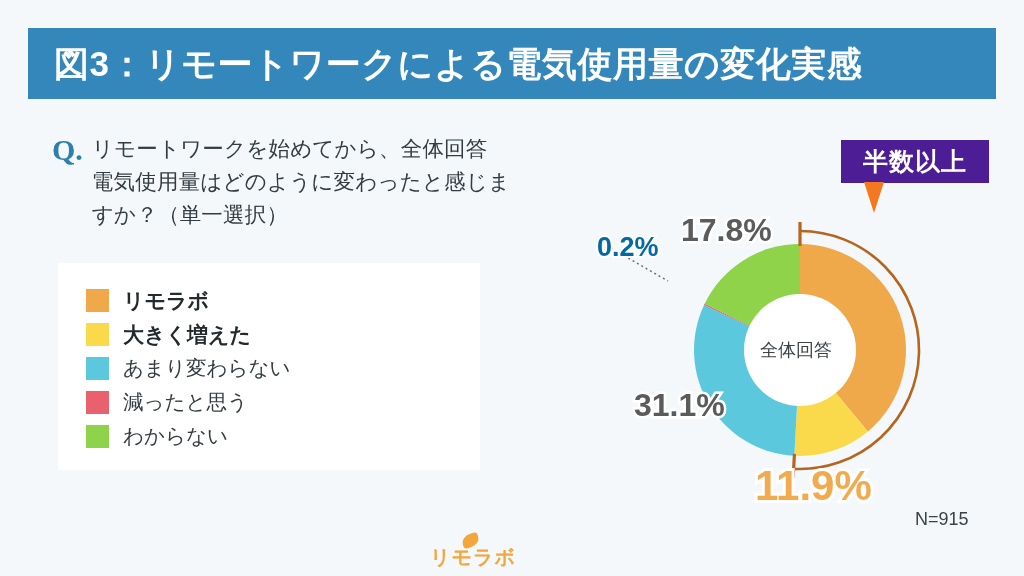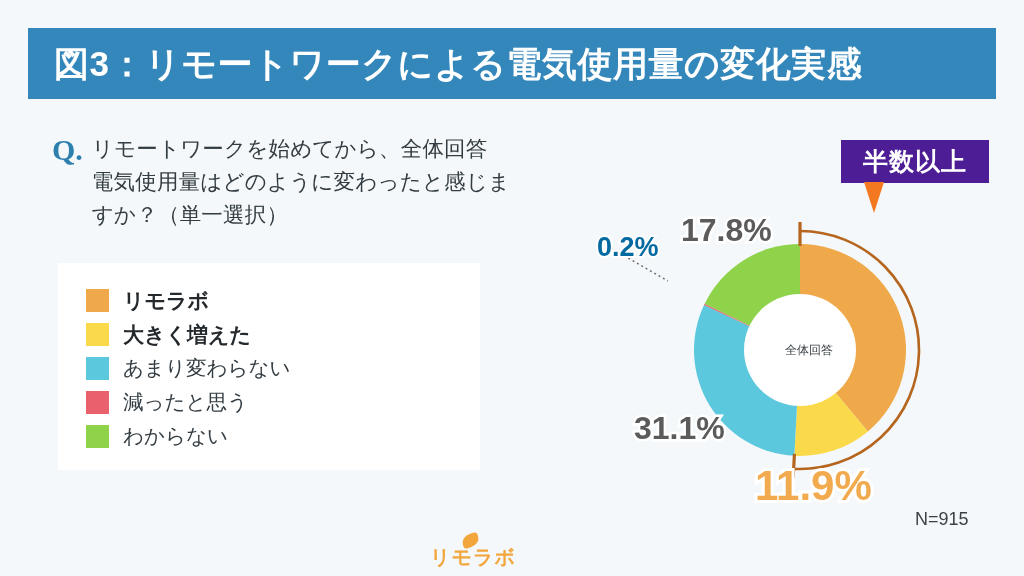--- a/index.html
+++ b/index.html
@@ -122,24 +122,24 @@
   .center-label {
     position: absolute;
     left: 0;
     top: 0;
     width: 430px;
     height: 420px;
     pointer-events: none;
   }
   .center-label span {
     position: absolute;
-    left: 224px;
+    left: 211px;
     top: 232px;
     transform: translate(-50%, -50%);
-    font-size: 12px;
+    font-size: 18px;
     color: #3b4246;
     white-space: nowrap;
   }
 
   
   .badge {
     position: absolute;
     left: 841px;
     top: 140px;
     width: 148px;
@@ -229,21 +229,20 @@
     -webkit-text-stroke: 6px #ffffff;
     paint-order: stroke fill;
   }
   .pct-31 {
     left: 634px;
     top: 389px;
     font-size: 32px;
     color: #5b5b5b;
     -webkit-text-stroke: 5px #ffffff;
     paint-order: stroke fill;
-    margin-top: 23px;
   }
   .pct-17 {
     left: 681px;
     top: 214px;
     font-size: 32px;
     color: #5b5b5b;
     -webkit-text-stroke: 5px #ffffff;
     paint-order: stroke fill;
   }
   .pct-02 {

